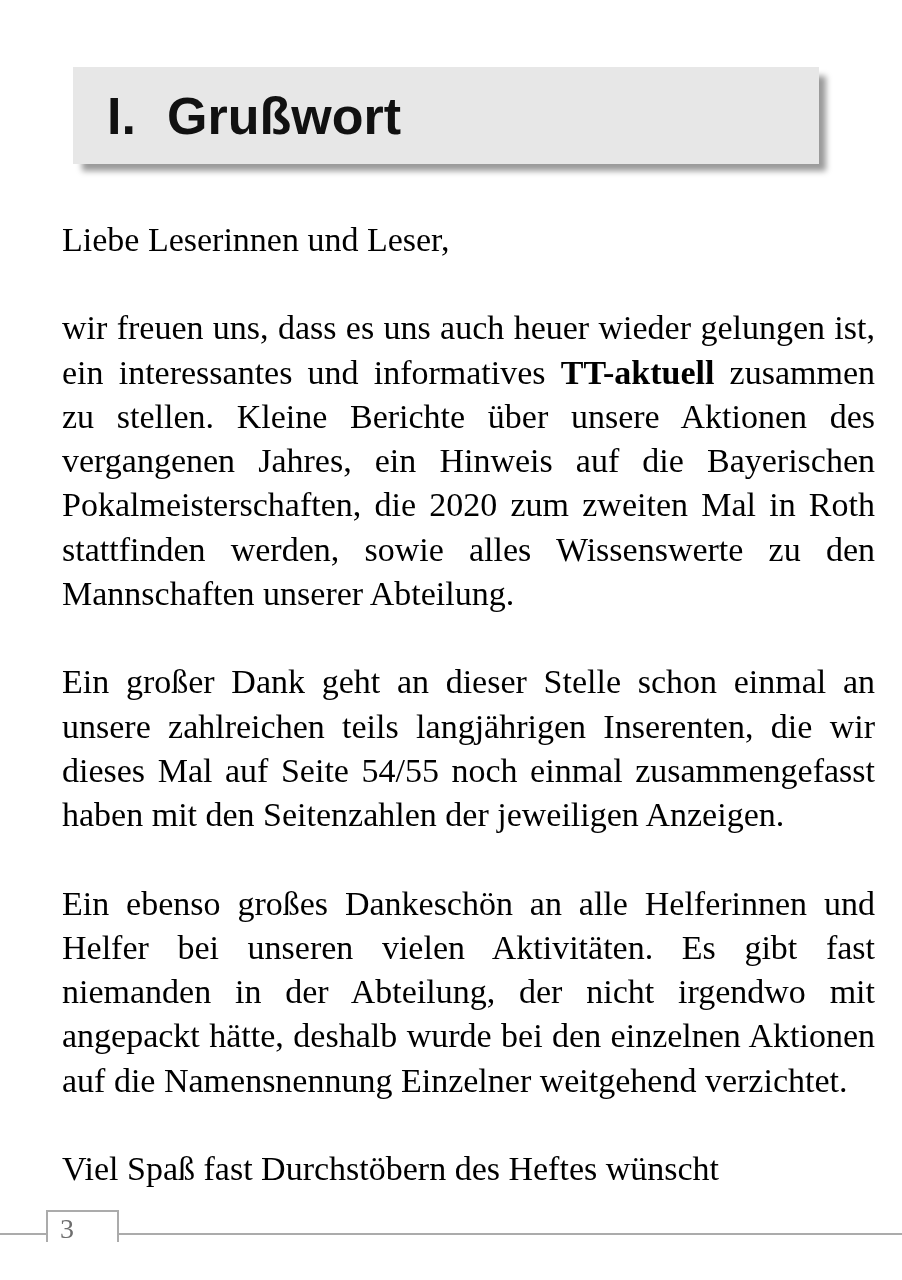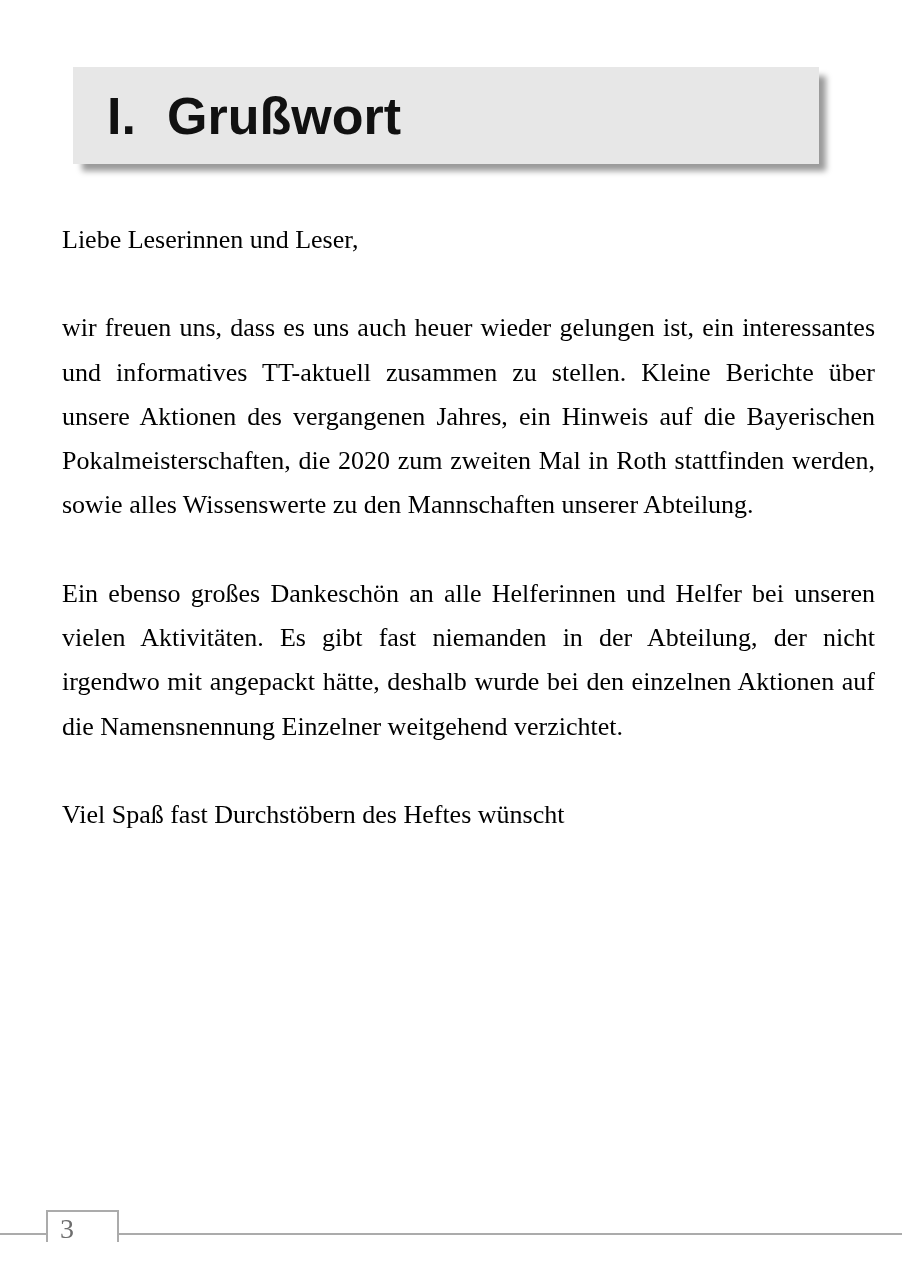--- a/index.html
+++ b/index.html
@@ -41,38 +41,38 @@
   .htitle {
     display: inline-block;
   }
 
   
   .bodytext {
     position: absolute;
     left: 62px;
     top: 218px;
     width: 813px;
-    font-size: 26px;
+    font-size: 34px;
     line-height: 44.3px;
     color: #000000;
   }
   .bodytext p {
     margin: 0;
     padding: 0;
   }
   .bodytext p + p {
     margin-top: 44px;
   }
   .para {
     text-align: justify;
   }
   .line {
     text-align: left;
   }
-  strong { font-weight: normal; }
+  strong { font-weight: bold; }
 
   
   .rule {
     position: absolute;
     height: 2px;
     background: #ababab;
   }
   .rule-left  { left: 0;    top: 1233px; width: 46px;  }
   .rule-right { left: 119px; top: 1233px; width: 783px; }
   .page-tab {
@@ -102,20 +102,21 @@
 <div class="sheet">
 
   <div class="header-box">
     <span class="hnum">I.</span>
     <span class="htitle">Grußwort</span>
   </div>
 
   <div class="bodytext">
     <p class="line">Liebe Leserinnen und Leser,</p>
     <p class="para"><span>wir freuen uns, dass es uns auch heuer wieder gelungen ist, ein interessantes und informatives </span><strong>TT-aktuell</strong><span> zusammen zu stellen. Kleine Berichte über unsere Aktionen des vergangenen Jahres, ein Hinweis auf die Bayerischen Pokalmeisterschaften, die 2020 zum zweiten Mal in Roth stattfinden werden, sowie alles Wissenswerte zu den Mannschaften unserer Abteilung.</span></p>
+    <p class="para">Ein großer Dank geht an dieser Stelle schon einmal an unsere zahlreichen teils langjährigen Inserenten, die wir dieses Mal auf Seite 54/55 noch einmal zusammengefasst haben mit den Seitenzahlen der jeweiligen Anzeigen.</p>
     <p class="para">Ein ebenso großes Dankeschön an alle Helferinnen und Helfer bei unseren vielen Aktivitäten. Es gibt fast niemanden in der Abteilung, der nicht irgendwo mit angepackt hätte, deshalb wurde bei den einzelnen Aktionen auf die Namensnennung Einzelner weitgehend verzichtet.</p>
     <p class="line">Viel Spaß fast Durchstöbern des Heftes wünscht</p>
   </div>
 
   <div class="rule rule-left"></div>
   <div class="page-tab">
     <span class="pnum">3</span>
   </div>
   <div class="rule rule-right"></div>
 

